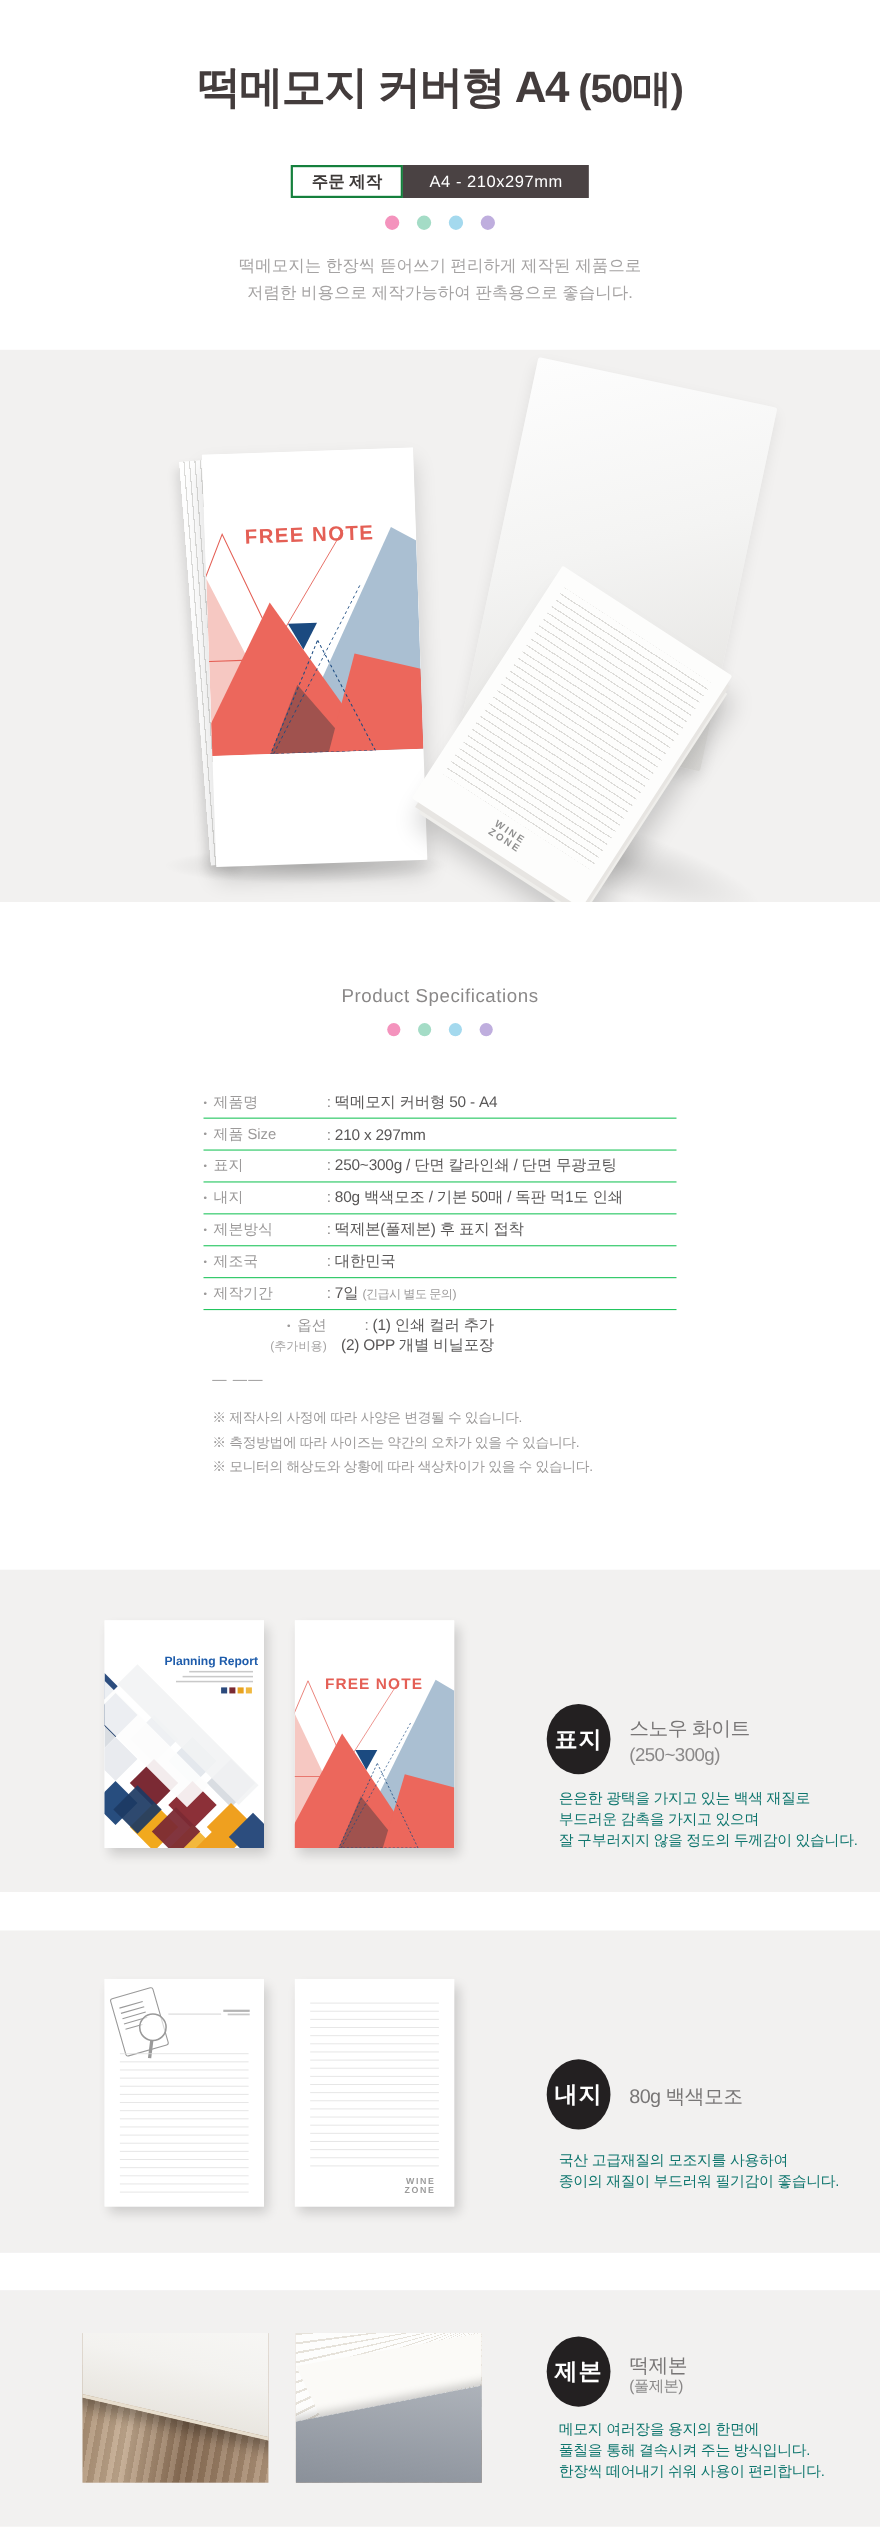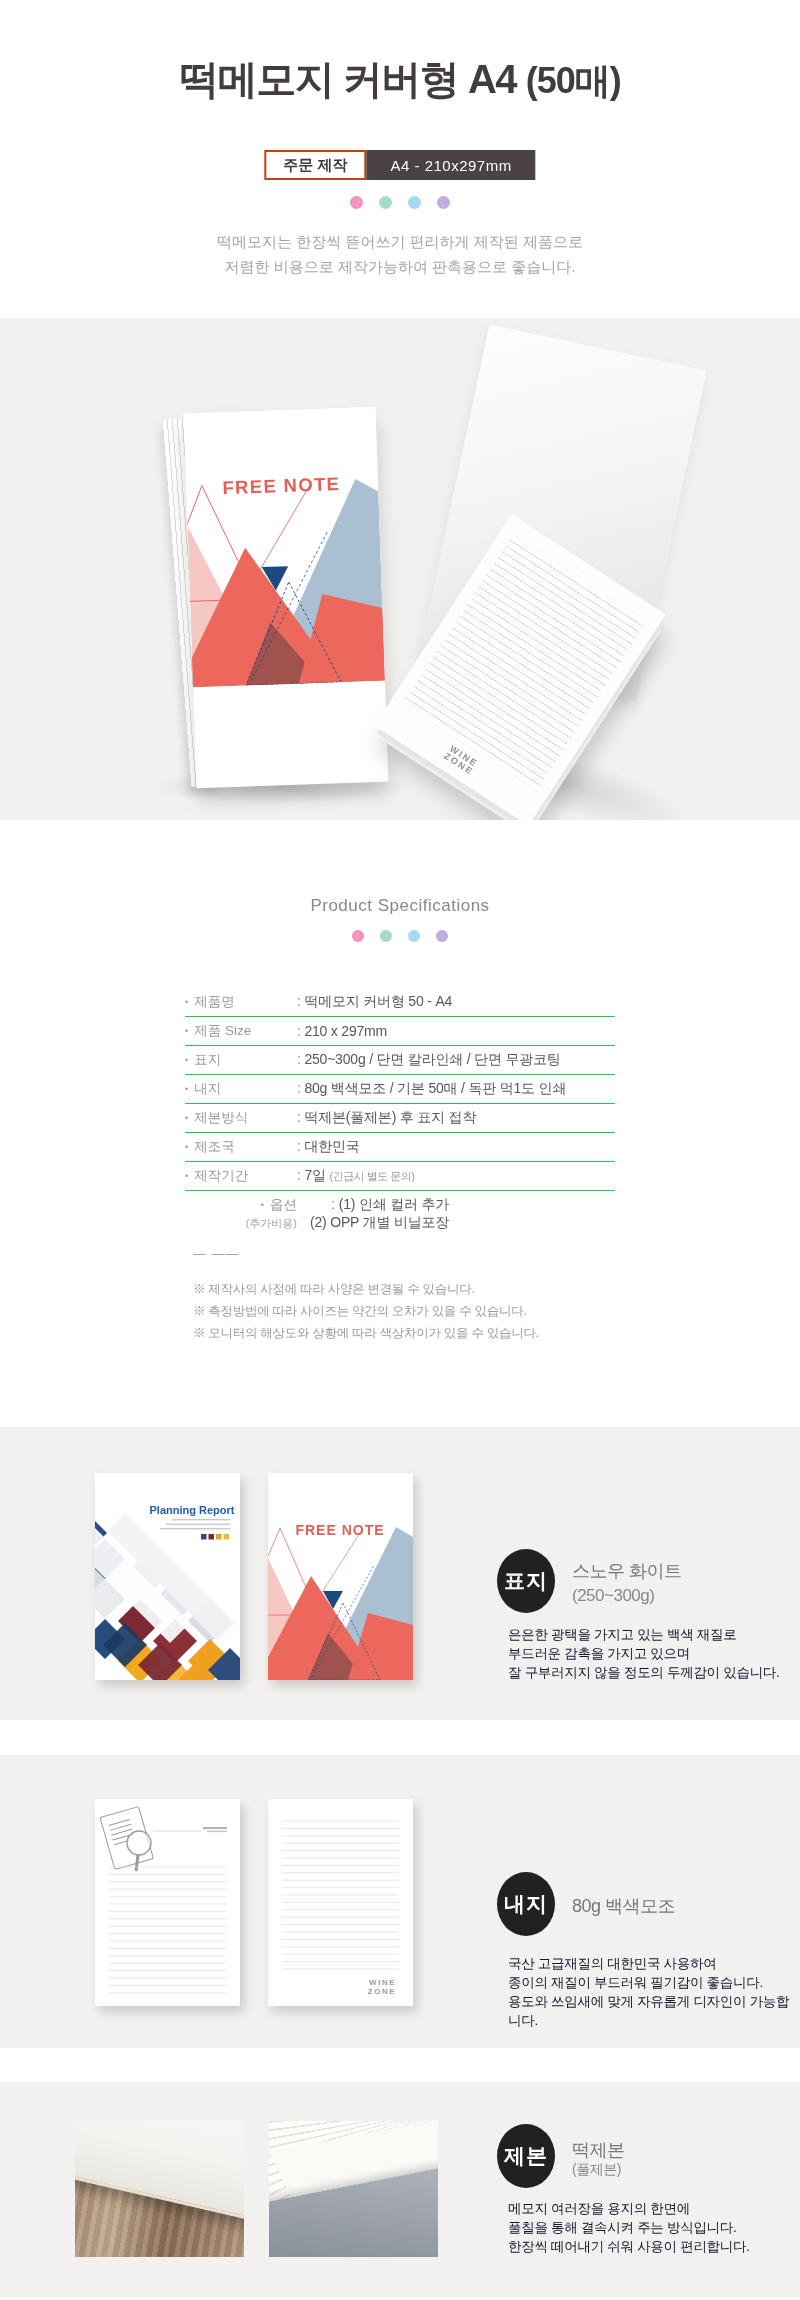--- a/index.html
+++ b/index.html
@@ -5,21 +5,21 @@
   html,body{margin:0;padding:0;background:#fff;}
   body{font-family:"Liberation Sans",sans-serif;-webkit-font-smoothing:antialiased;}
   .page{position:relative;width:800px;height:2300px;background:#fff;overflow:hidden;}
 
   
   .main-title{position:absolute;top:52px;left:0;width:800px;text-align:center;
     font-size:40px;font-weight:bold;color:#433c3c;letter-spacing:-1.5px;}
   .main-title .suffix{font-size:36px;letter-spacing:-1px;}
   .order-badge{position:absolute;top:150px;left:50%;transform:translateX(-50%);
     display:flex;height:30px;box-sizing:border-box;}
-  .order-badge .ob-left{display:flex;align-items:center;background:#fff;border:2px solid #c2410c;
+  .order-badge .ob-left{display:flex;align-items:center;background:#fff;border:2px solid #15803d;
     color:#3e3a39;font-weight:bold;font-size:15px;padding:0 17px;box-sizing:border-box;}
   .order-badge .ob-right{display:flex;align-items:center;background:#4a4243;color:#fff;
     font-size:15px;letter-spacing:.5px;padding:0 24px;}
   .dot-row{display:flex;gap:16px;}
   .dot-row i{display:block;width:13px;height:13px;border-radius:50%;}
   .dots-header{position:absolute;top:196px;left:50%;transform:translateX(-50%);}
   .intro{position:absolute;top:229px;left:0;width:800px;text-align:center;
     font-size:15px;line-height:25px;color:#a5a3a3;}
 
   
@@ -83,21 +83,21 @@
     background:#232021;color:#fff;display:flex;align-items:center;justify-content:center;
     font-size:21px;font-weight:bold;letter-spacing:1px;}
   .circ-cover{top:1549px;}
   .circ-inner{top:1872px;}
   .circ-bind{top:2124px;}
   .sec-title{position:absolute;left:572px;color:#787676;font-size:18px;letter-spacing:-.5px;}
   .sec-subtitle{position:absolute;left:572px;color:#8a8888;font-size:17px;letter-spacing:-.5px;}
   .t-cover1{top:1559px;}  .t-cover2{top:1586px;}
   .t-inner1{top:1894px;}
   .t-bind1{top:2138px;}   .t-bind2{top:2161px;font-size:14px;}
-  .sec-desc{position:absolute;left:508px;color:#0f172a;font-size:13.5px;line-height:19px;letter-spacing:-.3px;}
+  .sec-desc{position:absolute;left:508px;color:#0f766e;font-size:13.5px;line-height:19px;letter-spacing:-.3px;}
   .d-cover{top:1625px;}
   .d-inner{top:1954px;}
   .d-bind{top:2199px;}
 
   
   .photo{position:absolute;width:169px;height:136px;overflow:hidden;}
   .photo1{left:75px;top:2121px;
     background:linear-gradient(100deg,#a3876b 0%,#c2a98e 28%,#8a6e55 58%,#b1957a 100%);}
   .photo1 .wood-grain,.photo2 .wood-grain{position:absolute;left:0;top:0;right:0;bottom:0;
     background:repeating-linear-gradient(100deg,rgba(255,255,255,.10) 0 5px,rgba(0,0,0,.07) 5px 11px);}
@@ -356,23 +356,22 @@
         <line x1="14" y1="170" x2="131" y2="170"></line>
       </g>
       <text x="128" y="186" text-anchor="end" font-family="Liberation Sans, sans-serif" font-size="8" font-weight="bold" letter-spacing="1.5" fill="#9b9b9b">WINE</text>
       <text x="128" y="195" text-anchor="end" font-family="Liberation Sans, sans-serif" font-size="8" font-weight="bold" letter-spacing="1.5" fill="#9b9b9b">ZONE</text>
     </svg>
   </div>
 
   <div class="sec-circle circ-inner">내지</div>
   <div class="sec-title t-inner1">80g 백색모조</div>
   <div class="sec-desc d-inner">
-    <div>국산 고급재질의 대한민국 사용하여</div>
+    <div>국산 고급재질의 모조지를 사용하여</div>
     <div>종이의 재질이 부드러워 필기감이 좋습니다.</div>
-    <div>용도와 쓰임새에 맞게 자유롭게 디자인이 가능합니다.</div>
   </div>
 
   <div class="band b-bind"></div>
 
   <div class="photo photo1">
     <div class="wood-grain"></div>
     <div class="pad-corner"></div>
   </div>
   <div class="photo photo2">
     <div class="wood-grain"></div>

